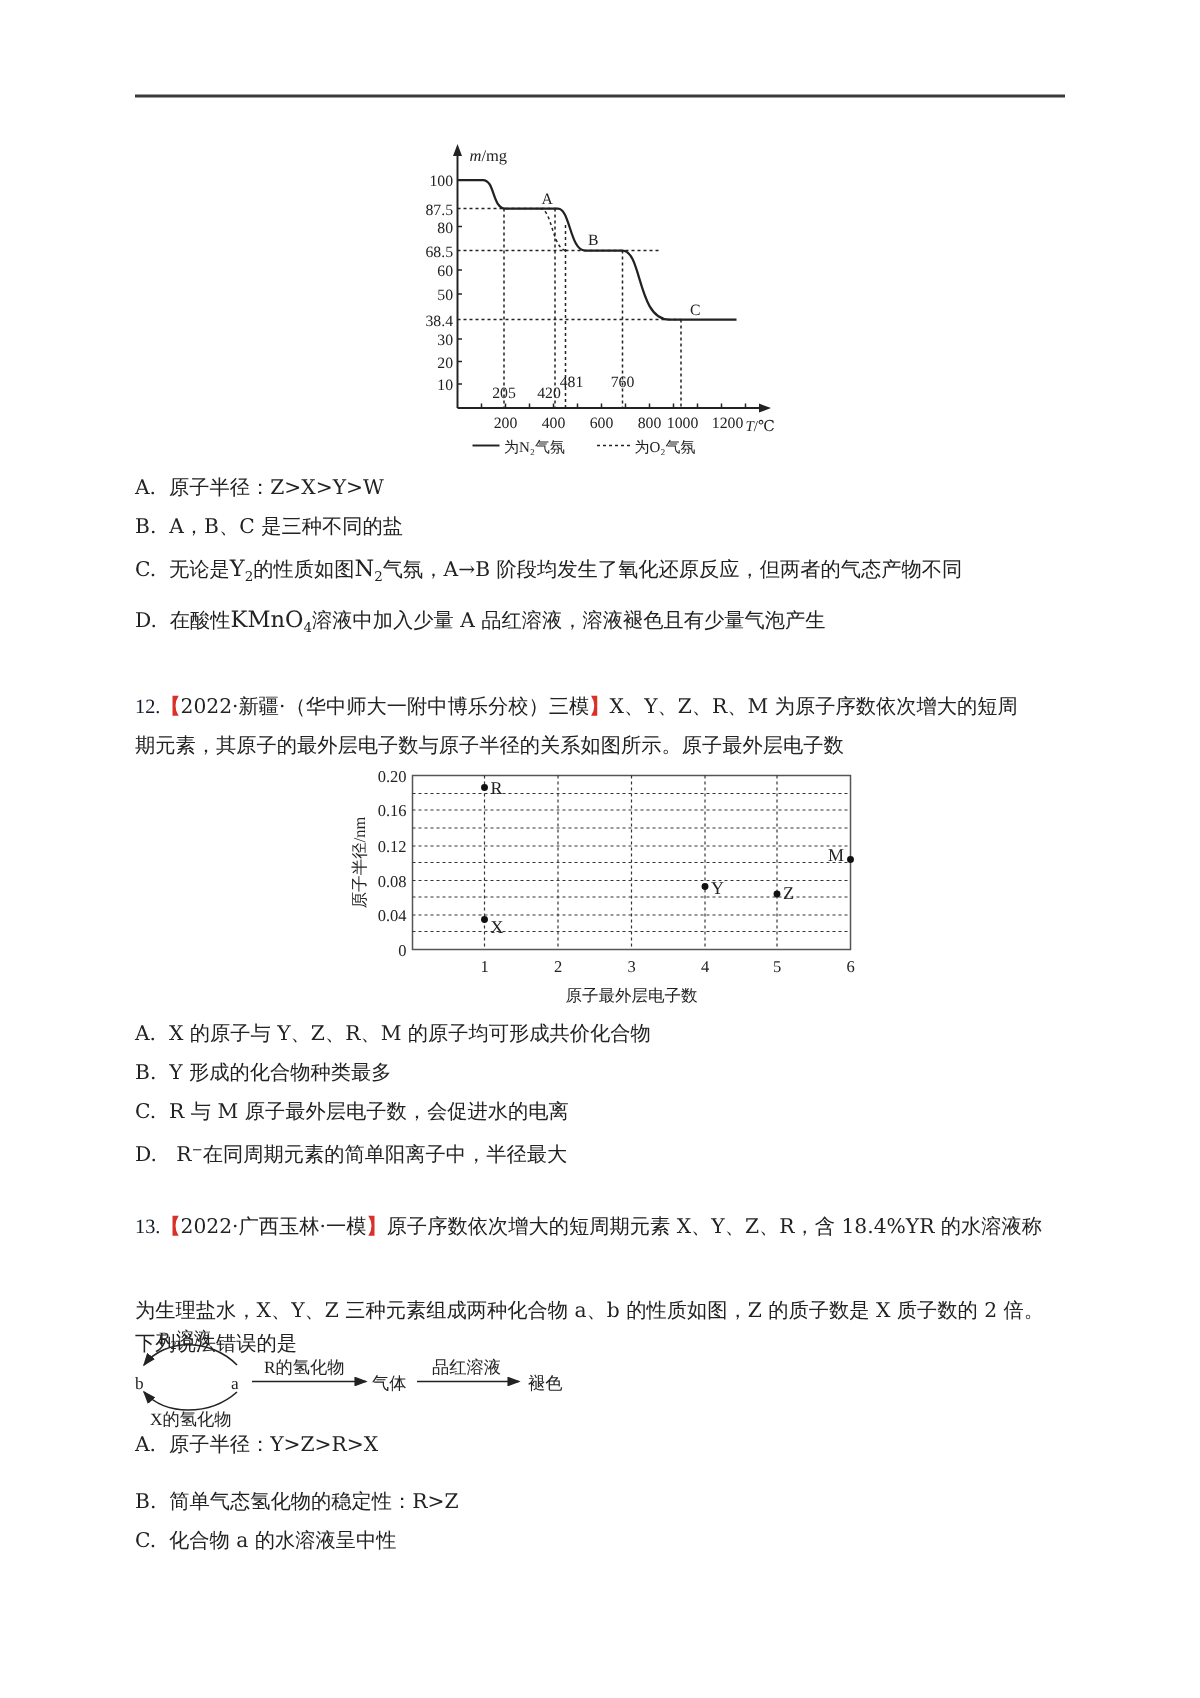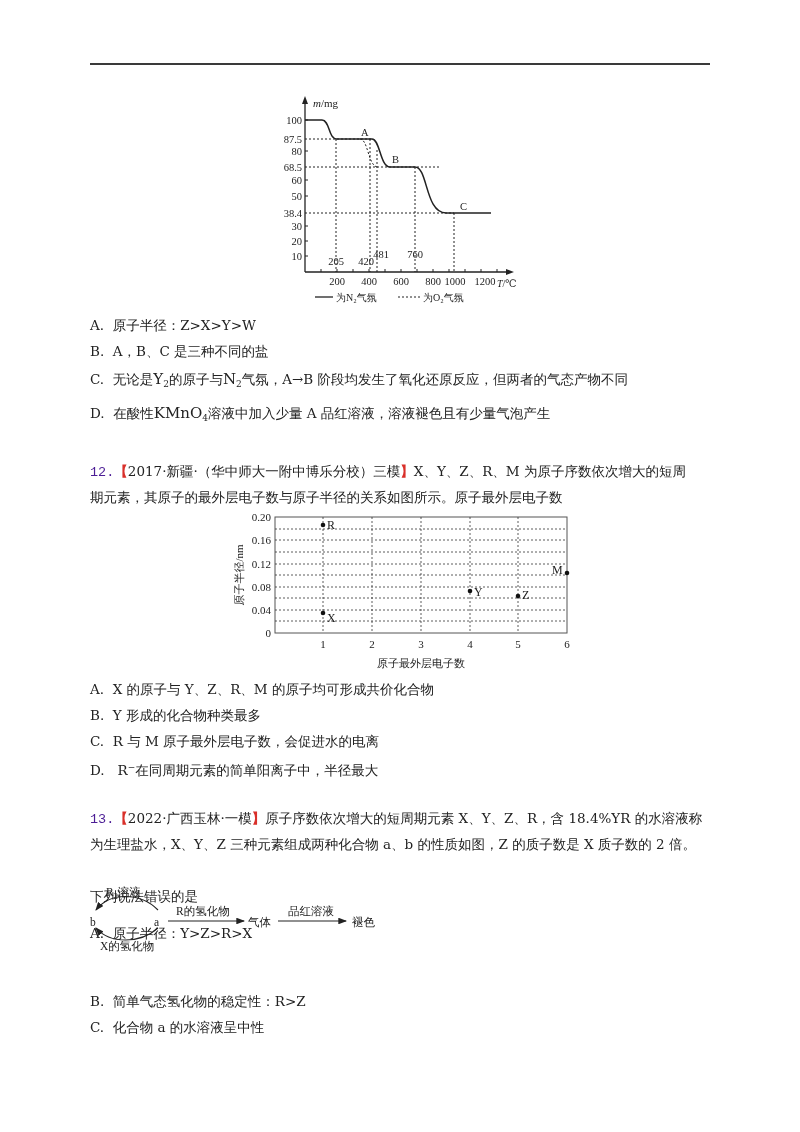--- a/index.html
+++ b/index.html
@@ -1,20 +1,20 @@
 <!DOCTYPE html>
 <html><head>
 <meta charset="utf-8">
 <style>
   html, body { margin:0; padding:0; background:#ffffff; }
   body { width:800px; height:1132px; position:relative; overflow:hidden;
          font-family:"DejaVu Serif","Liberation Serif",serif; color:#222; }
   .rule { position:absolute; left:90px; top:63px; width:620px; height:2px; background:#3a3a3a; }
   .line { position:absolute; left:90px; font-size:13.5px; white-space:nowrap; line-height:18px; }
-  .qnum { color:#4c1d95; font-family:Liberation Mono, monospace; }
+  .qnum { color:#0f172a; font-family:Liberation Serif, serif; }
   .bracket { color:#d9302a; font-weight:bold; }
   .sub { font-size:9px; vertical-align:-3px; }
   .sup { font-size:9px; vertical-align:5px; }
   .big { font-size:15px; }
   svg text { font-family:"Liberation Serif","DejaVu Serif",serif; fill:#222; }
   .chart { position:absolute; }
 </style>
 </head>
 <body>
 
@@ -104,28 +104,28 @@
   <text x="423" y="301" font-size="10">为O₂气氛</text>
 </svg>
 
 <div class="line" style="top:316px">
   <span>A.</span>&nbsp;&nbsp;<span>原子半径：Z&gt;X&gt;Y&gt;W</span>
 </div>
 <div class="line" style="top:342px">
   <span>B.</span>&nbsp;&nbsp;<span>A，B、C 是三种不同的盐</span>
 </div>
 <div class="line" style="top:370px">
-  <span>C.</span>&nbsp;&nbsp;<span>无论是</span><span class="big">Y</span><span class="sub">2</span><span>的原子与</span><span class="big">N</span><span class="sub">2</span><span>气氛，A→B 阶段均发生了氧化还原反应，但两者的气态产物不同</span>
+  <span>C.</span>&nbsp;&nbsp;<span>无论是</span><span class="big">Y</span><span class="sub">2</span><span>的性质如图</span><span class="big">N</span><span class="sub">2</span><span>气氛，A→B 阶段均发生了氧化还原反应，但两者的气态产物不同</span>
 </div>
 <div class="line" style="top:404px">
   <span>D.</span>&nbsp;&nbsp;<span>在酸性</span><span class="big">KMnO</span><span class="sub">4</span><span>溶液中加入少量 A 品红溶液，溶液褪色且有少量气泡产生</span>
 </div>
 
 <div class="line" style="top:462px">
-  <span class="qnum">12.</span><span class="bracket">【</span><span>2017·新疆·（华中师大一附中博乐分校）三模</span><span class="bracket">】</span><span>X、Y、Z、R、M 为原子序数依次增大的短周</span>
+  <span class="qnum">12.</span><span class="bracket">【</span><span>2022·新疆·（华中师大一附中博乐分校）三模</span><span class="bracket">】</span><span>X、Y、Z、R、M 为原子序数依次增大的短周</span>
 </div>
 <div class="line" style="top:488px">期元素，其原子的最外层电子数与原子半径的关系如图所示。原子最外层电子数</div>
 
 <svg class="chart" style="left:220px;top:505px" width="370" height="170" viewBox="220 505 370 170">
   <rect x="275" y="517" width="292" height="116" fill="none" stroke="#555" stroke-width="1"></rect>
   <g stroke="#333" stroke-width="0.8" stroke-dasharray="2,2">
     <line x1="275" y1="529" x2="567" y2="529"></line>
       <line x1="275" y1="540" x2="567" y2="540"></line>
     <line x1="275" y1="552" x2="567" y2="552"></line>
       <line x1="275" y1="564" x2="567" y2="564"></line>
@@ -183,21 +183,21 @@
 <div class="line" style="top:732px">
   <span>C.</span>&nbsp;&nbsp;<span>R 与 M 原子最外层电子数，会促进水的电离</span>
 </div>
 <div class="line" style="top:758px">
   <span>D.</span>&nbsp;&nbsp;&nbsp;<span>R</span><span class="sup">−</span><span>在同周期元素的简单阳离子中，半径最大</span>
 </div>
 
 <div class="line" style="top:809px">
   <span class="qnum">13.</span><span class="bracket">【</span><span>2022·广西玉林·一模</span><span class="bracket">】</span><span>原子序数依次增大的短周期元素 X、Y、Z、R，含 18.4%YR 的水溶液称</span>
 </div>
-<div class="line" style="top:835px">为生理盐水，X、Y、Z 三种元素组成两种化合物 a、b 的性质如图，Z 的质子数是 X 质子数的 2 倍。</div>
+<div class="line" style="top:865px">为生理盐水，X、Y、Z 三种元素组成两种化合物 a、b 的性质如图，Z 的质子数是 X 质子数的 2 倍。</div>
 <div class="line" style="top:887px">下列说法错误的是</div>
 
 <svg class="chart" style="left:85px;top:878px" width="320" height="80" viewBox="85 878 320 80">
   <defs>
     <marker id="ah" markerWidth="8" markerHeight="6" refX="7" refY="3" orient="auto">
       <polygon points="0,0 8,3 0,6" fill="#222"></polygon>
     </marker>
   </defs>
   <g font-size="11.5">
     <text x="106" y="896">R<tspan font-size="8" dy="3">2</tspan><tspan dy="-3">溶液</tspan></text>
@@ -210,21 +210,21 @@
     <text x="352" y="926">褪色</text>
   </g>
   <g stroke="#222" stroke-width="1.1" fill="none">
     <path d="M158,910 C140,892 110,892 96,910" marker-end="url(#ah)"></path>
     <path d="M158,928 C140,944 110,944 96,928" marker-end="url(#ah)"></path>
     <line x1="168" y1="921" x2="244" y2="921" marker-end="url(#ah)"></line>
     <line x1="278" y1="921" x2="346" y2="921" marker-end="url(#ah)"></line>
   </g>
 </svg>
 
-<div class="line" style="top:924px">
+<div class="line" style="top:954px">
   <span>A.</span>&nbsp;&nbsp;<span>原子半径：Y&gt;Z&gt;R&gt;X</span>
 </div>
 <div class="line" style="top:992px">
   <span>B.</span>&nbsp;&nbsp;<span>简单气态氢化物的稳定性：R&gt;Z</span>
 </div>
 <div class="line" style="top:1018px">
   <span>C.</span>&nbsp;&nbsp;<span>化合物 a 的水溶液呈中性</span>
 </div>
 
 </body></html>

